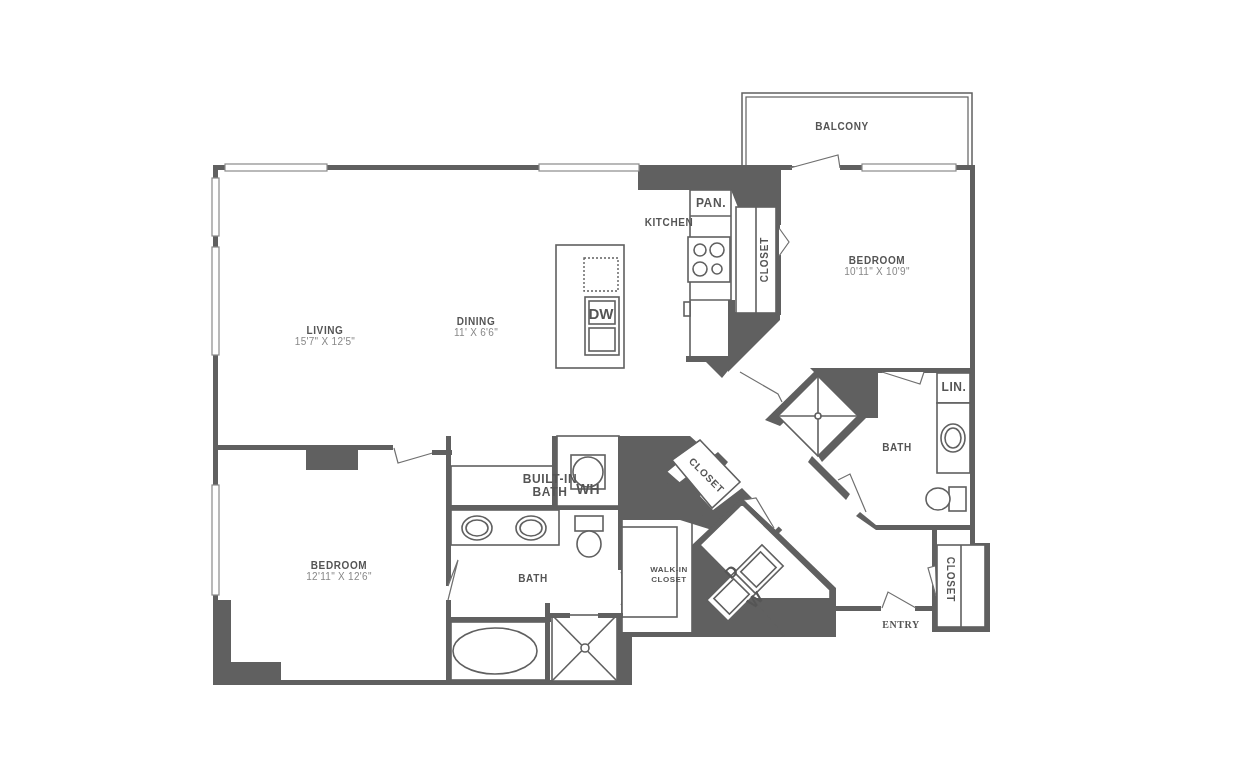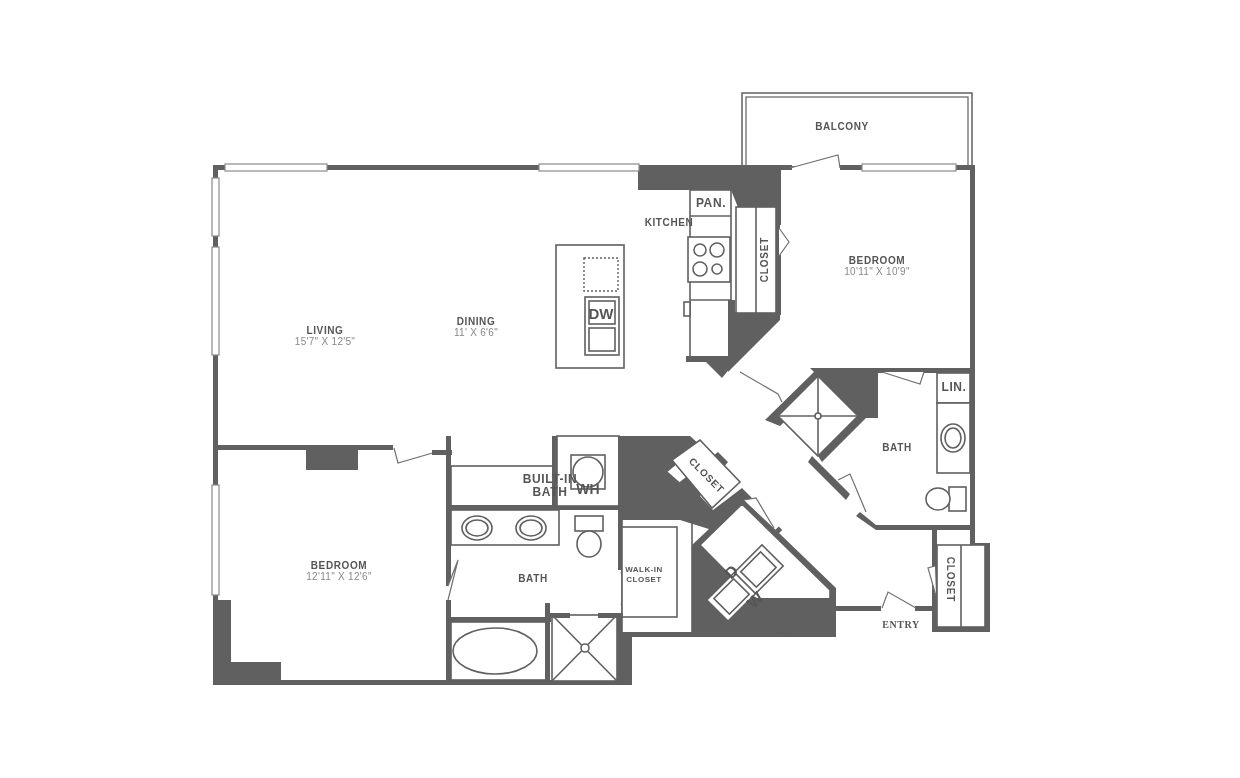--- a/index.html
+++ b/index.html
@@ -232,21 +232,21 @@
 </div>
 
 <div class="lbl small" style="left:711px;top:197px;">PAN.</div>
 <div class="lbl small" style="left:954px;top:381px;">LIN.</div>
 
 <div class="lbl small" style="left:502px;top:473px;margin-left:48px;">
   <div>BUILT-IN</div>
   <div>BATH</div>
 </div>
 
-<div class="lbl" style="left:644px;top:565px;font-size:8px;font-weight:bold;letter-spacing:0.5px;color:#555;line-height:10px;">
+<div class="lbl" style="left:669px;top:565px;font-size:8px;font-weight:bold;letter-spacing:0.5px;color:#555;line-height:10px;">
   <div>WALK-IN</div>
   <div>CLOSET</div>
 </div>
 
 <div class="lbl fix-lbl" style="left:601px;top:264px;">DW</div>
 <div class="lbl fix-lbl" style="left:588px;top:440px;font-size:14px;">WH</div>
 
 <div class="rot" style="left:726px;top:563px;font-size:16px;transform:rotate(-45deg);">D</div>
 <div class="rot" style="left:748px;top:591px;font-size:16px;transform:rotate(-45deg);">W</div>
 

